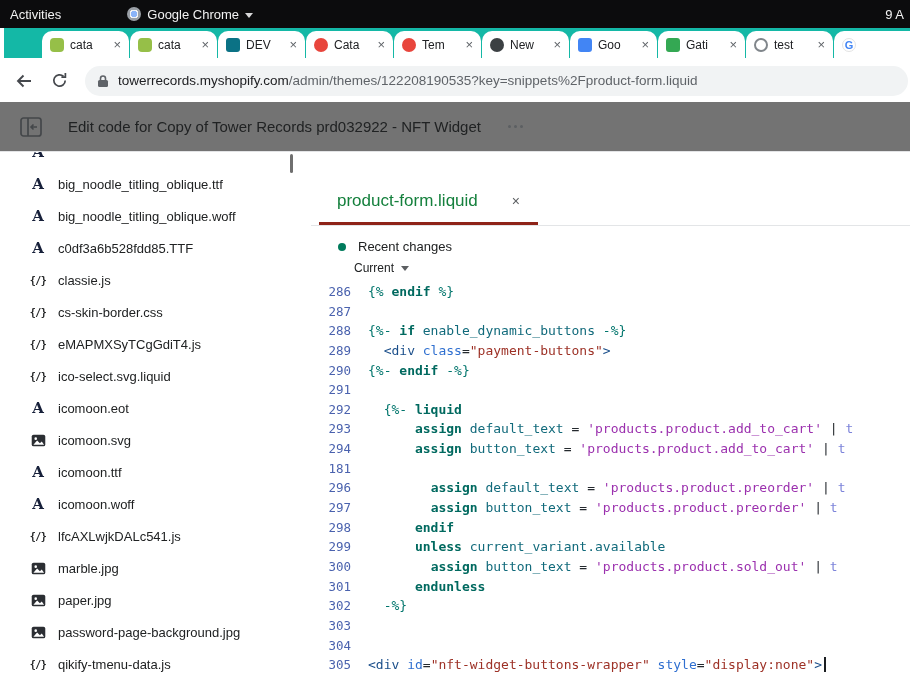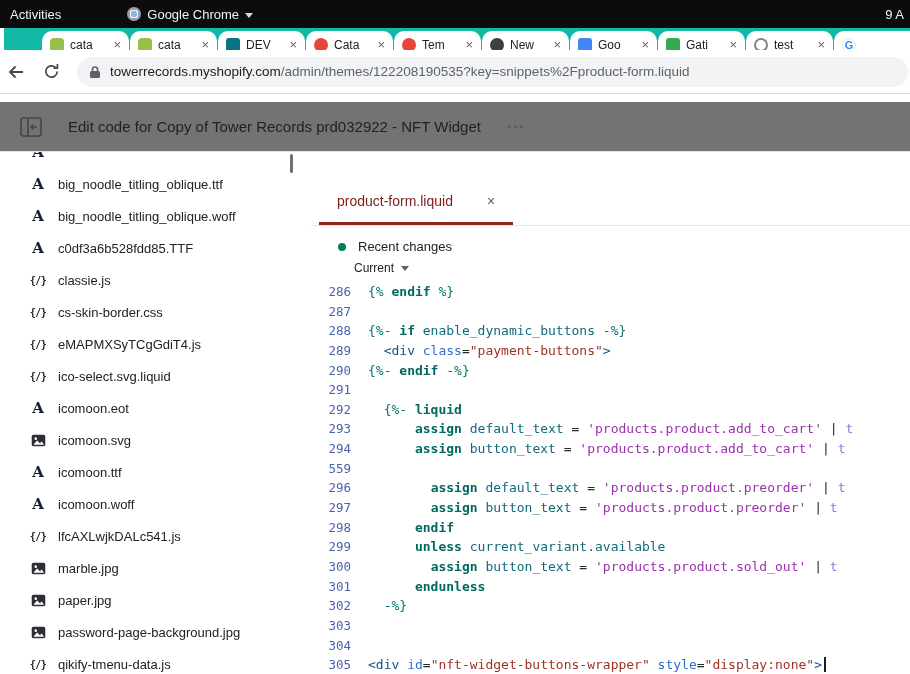--- a/index.html
+++ b/index.html
@@ -27,22 +27,22 @@
   .fav-red{background:#e8453c;border-radius:50%;}
   .fav-dark{background:#3c4043;border-radius:50%;}
   .fav-blue{background:#4285f4;}
   .fav-green{background:#34a853;}
   .fav-globe{background:#fff;border:2px solid #80868b;border-radius:50%;}
   .fav-google{background:#fff;border:1px solid #e3e3e3;border-radius:50%;color:#4285f4;
     font-weight:bold;font-size:11px;line-height:12px;text-align:center;}
   .btab-label{font-size:12px;color:#202124;flex:1;overflow:hidden;white-space:nowrap;}
   .btab-close{color:#5f6368;font-size:13px;margin-left:4px;flex:none;}
   
-  .urlrow{position:absolute;left:0;top:50px;width:910px;height:44px;background:#fff;
-    border-bottom:1px solid #dadce0;display:flex;align-items:center;box-sizing:border-box;padding-left:6px;}
+  .urlrow{position:absolute;left:0;top:59px;width:910px;height:44px;background:#fff;
+    border-bottom:1px solid #dadce0;display:flex;align-items:center;box-sizing:border-box;padding-left:14px;}
   .navic{flex:none;margin-right:16px;display:flex;align-items:center;}
   .omnibox{height:30px;border-radius:15px;background:#f1f3f4;display:flex;align-items:center;
     padding:0 12px;flex:1;overflow:hidden;margin-right:2px;}
   .omnibox .lock{flex:none;margin-right:9px;display:flex;align-items:center;}
   .url{font-size:13.5px;white-space:nowrap;}
   .url-domain{color:#202124;}
   .url-path{color:#5f6368;}
   
   .shopheader{position:absolute;left:0;top:102px;width:910px;height:50px;background:#737373;
     border-bottom:1px solid #e3e4e6;display:flex;align-items:center;box-sizing:border-box;padding-left:20px;}
@@ -57,21 +57,21 @@
   .ficon{width:20px;text-align:center;margin-right:10px;flex:none;display:flex;justify-content:center;}
   .ficon.font{font-family:"DejaVu Serif",serif;font-weight:bold;font-size:15px;color:#17203a;display:block;}
   .ficon.code{font-family:"DejaVu Sans Mono",monospace;font-size:10px;font-weight:bold;color:#202223;letter-spacing:-0.5px;display:block;}
   .fname{font-size:13px;color:#202223;white-space:nowrap;}
   .sthumb{position:absolute;right:7px;top:2px;width:3px;height:19px;background:#6f6f6f;border-radius:2px;}
   
   .main{position:absolute;left:311px;right:0;top:152px;bottom:0;background:#fff;}
   .tabbar{height:73px;border-bottom:1px solid #e3e5e7;position:relative;}
   .etab{position:absolute;left:8px;bottom:0;height:46px;display:flex;align-items:center;
     padding:0 18px;border-bottom:3px solid var(--tab-indicator,#8e2318);box-sizing:border-box;cursor:pointer;}
-  .etab-label{font-size:14px;color:#7f1d1d;white-space:nowrap;}
+  .etab-label{font-size:17px;color:#15803d;white-space:nowrap;}
   .etab-close{margin-left:34px;color:#5c5f62;font-size:14px;}
   .changes{height:56px;box-sizing:border-box;padding:13px 0 0 27px;}
   .changes-row{display:flex;align-items:center;gap:12px;}
   .dot{width:8px;height:8px;border-radius:50%;background:var(--recent-dot,#007b5c);flex:none;}
   .changes-label{font-size:13px;color:#202223;}
   .version-row{margin:7px 0 0 16px;display:flex;align-items:center;gap:7px;cursor:pointer;}
   .version-label{font-size:12px;color:#202223;}
   .caret-down{width:0;height:0;border-left:4px solid transparent;border-right:4px solid transparent;border-top:5px solid #5c5f62;}
   
   .codepane{position:absolute;top:130px;left:0;right:0;bottom:0;overflow:hidden;
@@ -341,21 +341,21 @@
         </div>
         <div class="code-line">
           <span class="gutter">293</span>
           <span class="code-text"><span class="tk-plain">      </span><span class="tk-kw">assign</span><span class="tk-plain"> </span><span class="tk-var">default_text</span><span class="tk-plain"> = </span><span class="tk-str">'products.product.add_to_cart'</span><span class="tk-plain"> | </span><span class="tk-filt">t</span></span>
         </div>
         <div class="code-line">
           <span class="gutter">294</span>
           <span class="code-text"><span class="tk-plain">      </span><span class="tk-kw">assign</span><span class="tk-plain"> </span><span class="tk-var">button_text</span><span class="tk-plain"> = </span><span class="tk-str">'products.product.add_to_cart'</span><span class="tk-plain"> | </span><span class="tk-filt">t</span></span>
         </div>
         <div class="code-line">
-          <span class="gutter">559</span>
+          <span class="gutter">181</span>
         </div>
         <div class="code-line">
           <span class="gutter">296</span>
           <span class="code-text"><span class="tk-plain">        </span><span class="tk-kw">assign</span><span class="tk-plain"> </span><span class="tk-var">default_text</span><span class="tk-plain"> = </span><span class="tk-str">'products.product.preorder'</span><span class="tk-plain"> | </span><span class="tk-filt">t</span></span>
         </div>
         <div class="code-line">
           <span class="gutter">297</span>
           <span class="code-text"><span class="tk-plain">        </span><span class="tk-kw">assign</span><span class="tk-plain"> </span><span class="tk-var">button_text</span><span class="tk-plain"> = </span><span class="tk-str">'products.product.preorder'</span><span class="tk-plain"> | </span><span class="tk-filt">t</span></span>
         </div>
         <div class="code-line">

